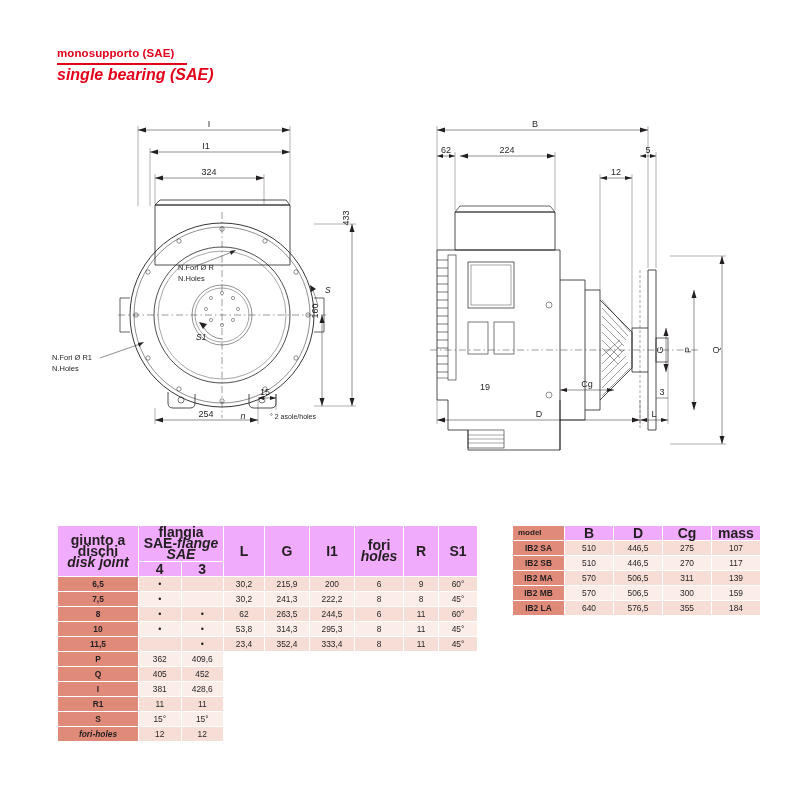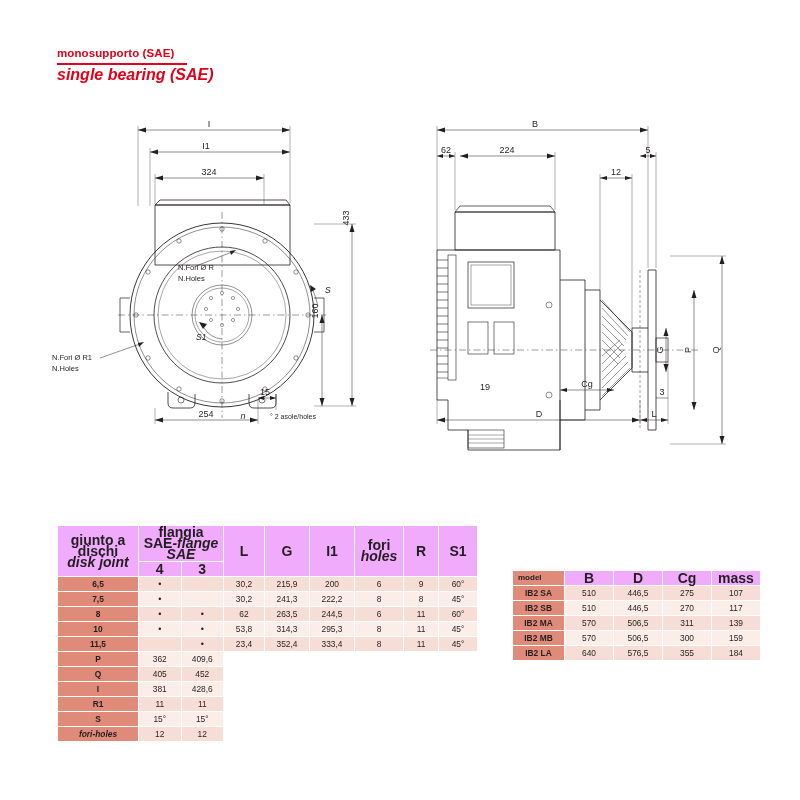--- a/index.html
+++ b/index.html
@@ -60,21 +60,20 @@
   
   .table-left {
     position: absolute;
     left: 57px;
     top: 525px;
   }
   .table-right {
     position: absolute;
     left: 512px;
     top: 525px;
-    margin-top: 45px;
   }
   table {
     border-collapse: collapse;
     font-size: 8.4px;
   }
   table td, table th {
     border: 0.6px solid #ffffff;
     padding: 0;
     text-align: center;
     height: 14px;

